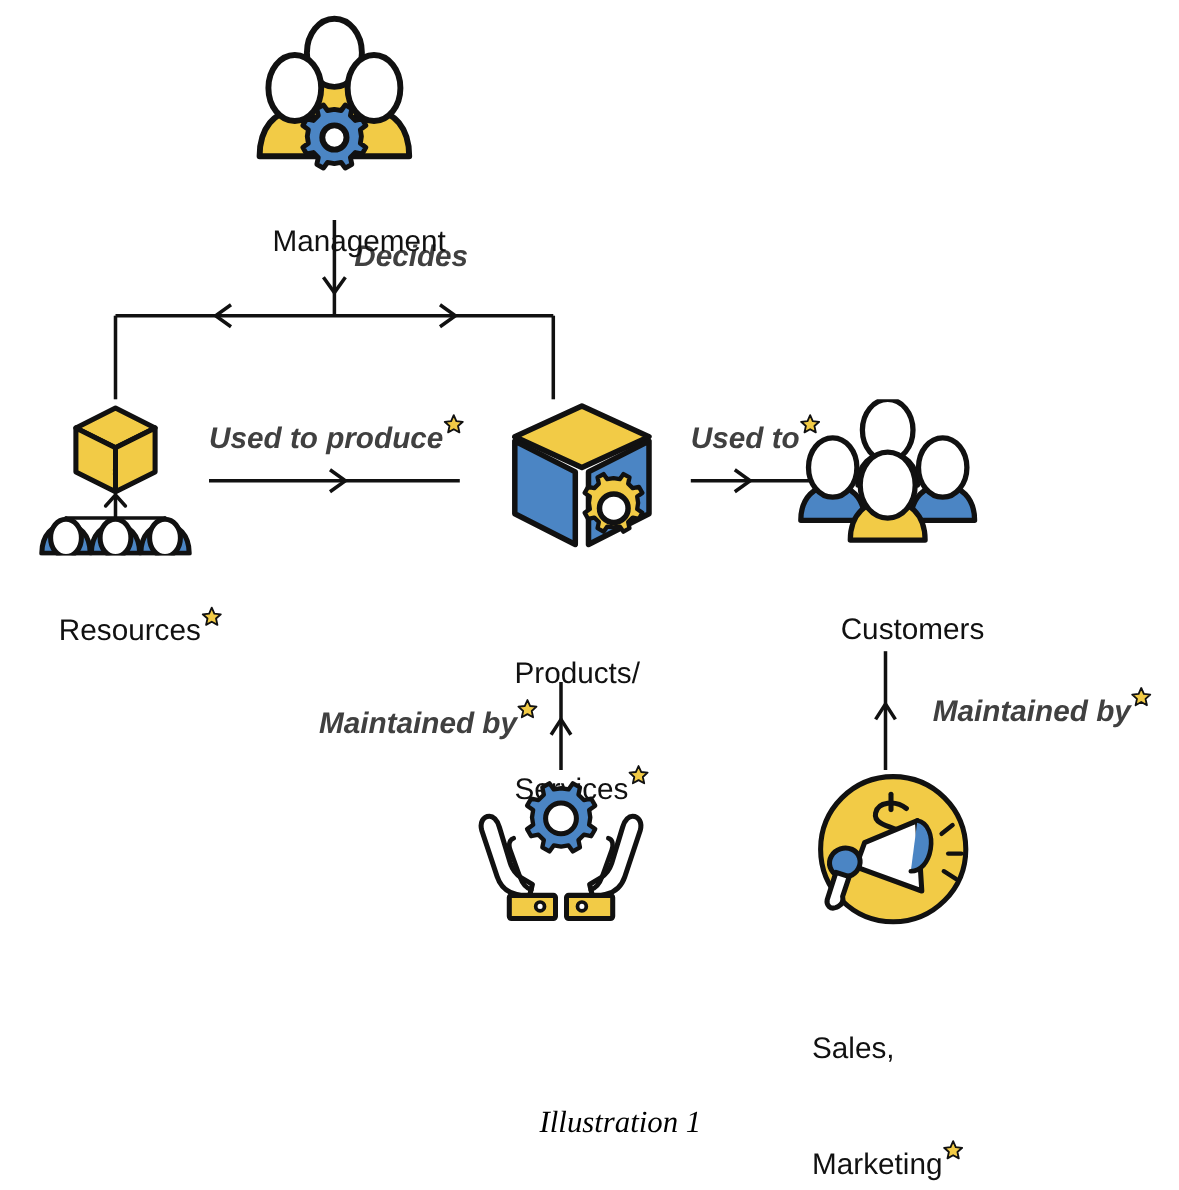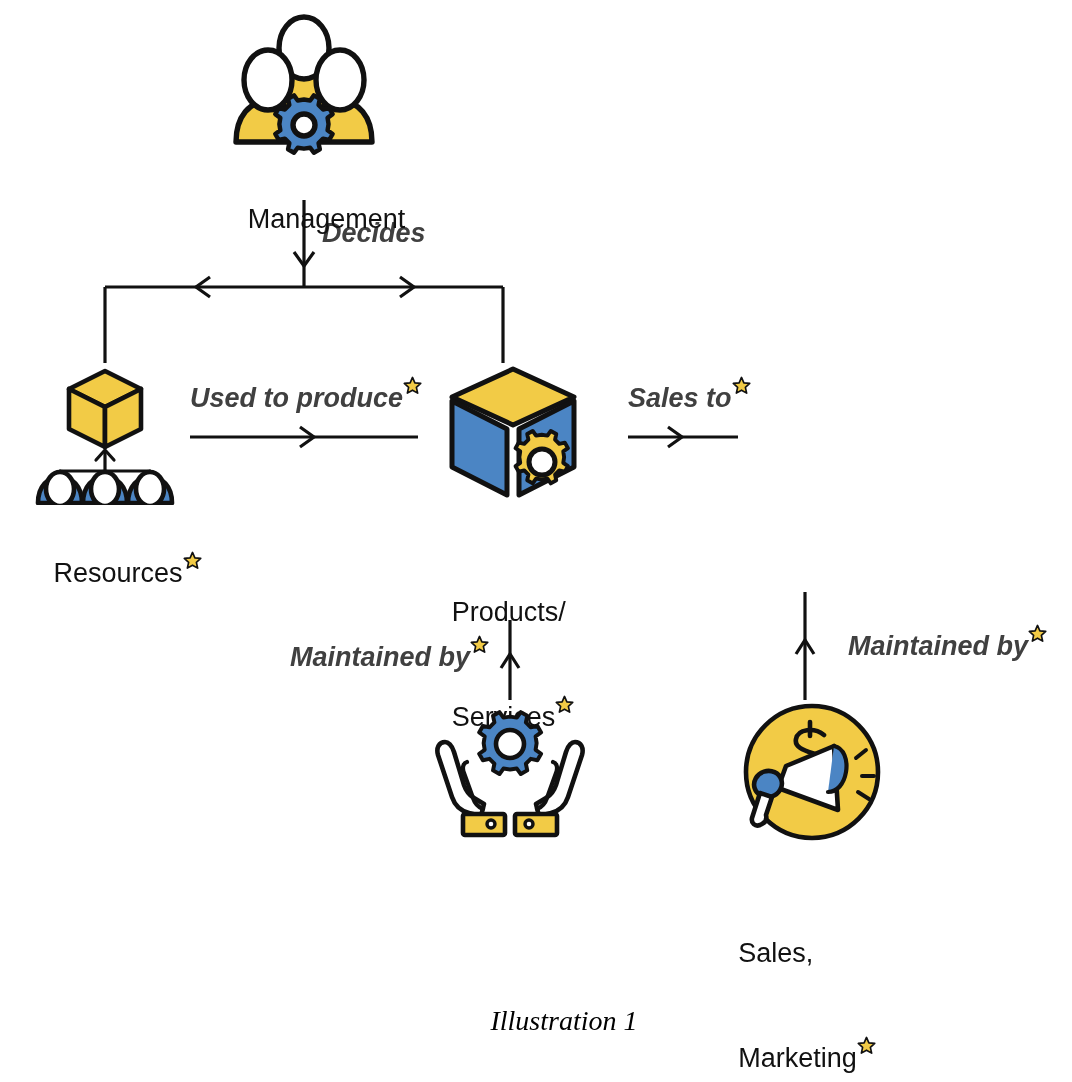--- a/index.html
+++ b/index.html
@@ -110,21 +110,21 @@
     <span>Decides</span>
   </div>
 
   <div class="edge-label" style="left:190px; top:378px;">
     <span>Used to produce</span><span class="star-sup"><svg width="19" height="19" viewBox="0 0 24 24">
           <path d="M12 1.8 L15 8.6 L22.4 9.4 L16.9 14.3 L18.5 21.6 L12 17.9 L5.5 21.6 L7.1 14.3 L1.6 9.4 L9 8.6 Z" fill="#F2CB46" stroke="#111111" stroke-width="2.1" stroke-linejoin="round"></path>
         </svg></span>
   </div>
 
   <div class="edge-label" style="left:628px; top:378px;">
-    <span>Sales to</span><span class="star-sup"><svg width="19" height="19" viewBox="0 0 24 24">
+    <span>Used to</span><span class="star-sup"><svg width="19" height="19" viewBox="0 0 24 24">
           <path d="M12 1.8 L15 8.6 L22.4 9.4 L16.9 14.3 L18.5 21.6 L12 17.9 L5.5 21.6 L7.1 14.3 L1.6 9.4 L9 8.6 Z" fill="#F2CB46" stroke="#111111" stroke-width="2.1" stroke-linejoin="round"></path>
         </svg></span>
   </div>
 
   <div class="edge-label" style="left:290px; top:637px;">
     <span>Maintained by</span><span class="star-sup"><svg width="19" height="19" viewBox="0 0 24 24">
           <path d="M12 1.8 L15 8.6 L22.4 9.4 L16.9 14.3 L18.5 21.6 L12 17.9 L5.5 21.6 L7.1 14.3 L1.6 9.4 L9 8.6 Z" fill="#F2CB46" stroke="#111111" stroke-width="2.1" stroke-linejoin="round"></path>
         </svg></span>
   </div>
 
@@ -182,21 +182,21 @@
         <ellipse cx="120" cy="126" rx="14" ry="17" fill="#FFFFFF"></ellipse>
       </g>
     </svg>
     <div class="node-label" style="margin-top:14px;">
       <span>Resources</span><span class="star-sup"><svg width="19" height="19" viewBox="0 0 24 24">
             <path d="M12 1.8 L15 8.6 L22.4 9.4 L16.9 14.3 L18.5 21.6 L12 17.9 L5.5 21.6 L7.1 14.3 L1.6 9.4 L9 8.6 Z" fill="#F2CB46" stroke="#111111" stroke-width="2.1" stroke-linejoin="round"></path>
           </svg></span>
     </div>
   </div>
 
-  <div class="node" style="left:428px; top:363px; width:170px;">
+  <div class="node" style="left:444px; top:363px; width:170px;">
     <svg class="node-icon" width="150" height="148" viewBox="0 0 150 148">
       <g stroke="#111111" stroke-width="5" stroke-linejoin="round">
 
         <path d="M75 6 L136 34 L75 62 L14 34 Z" fill="#F2CB46"></path>
 
         <path d="M14 38 L14 104 L69 132 L69 66 Z" fill="#4B85C4"></path>
 
         <path d="M136 38 L136 104 L81 132 L81 66 Z" fill="#4B85C4"></path>
 
         <path d="M104 70
@@ -205,20 +205,41 @@
       </g>
     </svg>
     <div class="node-label" style="margin-top:16px;">
       <div>Products/</div>
       <div><span>Services</span><span class="star-sup"><svg width="19" height="19" viewBox="0 0 24 24">
               <path d="M12 1.8 L15 8.6 L22.4 9.4 L16.9 14.3 L18.5 21.6 L12 17.9 L5.5 21.6 L7.1 14.3 L1.6 9.4 L9 8.6 Z" fill="#F2CB46" stroke="#111111" stroke-width="2.1" stroke-linejoin="round"></path>
             </svg></span></div>
     </div>
   </div>
 
+  <div class="node" style="left:722px; top:363px; width:170px;">
+    <svg class="node-icon" width="170" height="142" viewBox="0 0 170 142">
+      <g stroke="#111111" stroke-width="4.8" stroke-linejoin="round">
+
+        <path d="M58 78 c0 -19 12 -29 27 -29 c15 0 27 10 27 29 Z" fill="#F2CB46"></path>
+        <ellipse cx="85" cy="28" rx="23" ry="28" fill="#FFFFFF"></ellipse>
+
+        <path d="M6 110 c0 -21 13 -32 29 -32 c16 0 29 11 29 32 Z" fill="#4B85C4"></path>
+        <ellipse cx="35" cy="62" rx="22" ry="27" fill="#FFFFFF"></ellipse>
+
+        <path d="M106 110 c0 -21 13 -32 29 -32 c16 0 29 11 29 32 Z" fill="#4B85C4"></path>
+        <ellipse cx="135" cy="62" rx="22" ry="27" fill="#FFFFFF"></ellipse>
+
+        <path d="M51 128 c0 -24 15 -36 34 -36 c19 0 34 12 34 36 Z" fill="#F2CB46"></path>
+        <ellipse cx="85" cy="78" rx="25" ry="30" fill="#FFFFFF"></ellipse>
+      </g>
+    </svg>
+    <div class="node-label" style="margin-top:16px;">
+      <span>Customers</span>
+    </div>
+  </div>
 
   <div class="node" style="left:425px; top:700px; width:170px;">
     <svg class="node-icon" width="170" height="152" viewBox="0 0 170 152">
       <g stroke="#111111" stroke-width="4.6" stroke-linejoin="round" stroke-linecap="round">
 
         <path d="M85 6
                  l7.8 1.2 l4.6 -6.4 l7.5 4.3 l-1.6 7.7 l5.7 5.7 l7.7 -1.6 l4.3 7.5 l-6.4 4.6 l1.2 7.8 l-1.2 7.8 l6.4 4.6 l-4.3 7.5 l-7.7 -1.6 l-5.7 5.7 l1.6 7.7 l-7.5 4.3 l-4.6 -6.4 l-7.8 1.2 l-7.8 -1.2 l-4.6 6.4 l-7.5 -4.3 l1.6 -7.7 l-5.7 -5.7 l-7.7 1.6 l-4.3 -7.5 l6.4 -4.6 l-1.2 -7.8 l1.2 -7.8 l-6.4 -4.6 l4.3 -7.5 l7.7 1.6 l5.7 -5.7 l-1.6 -7.7 l7.5 -4.3 l4.6 6.4 Z" fill="#4B85C4" transform="translate(0,8) scale(0.86) translate(14,4)"></path>
         <circle cx="85" cy="44" r="14" fill="#FFFFFF"></circle>
 
         <path d="M20 42 c-6 0 -9 6 -7 13 l14 42 c3 9 9 14 17 16 l12 3 l3 -12 l-10 -6 c-5 -3 -8 -7 -10 -13 l-10 -33 c-2 -7 -6 -10 -9 -10 Z" fill="#FFFFFF"></path>

